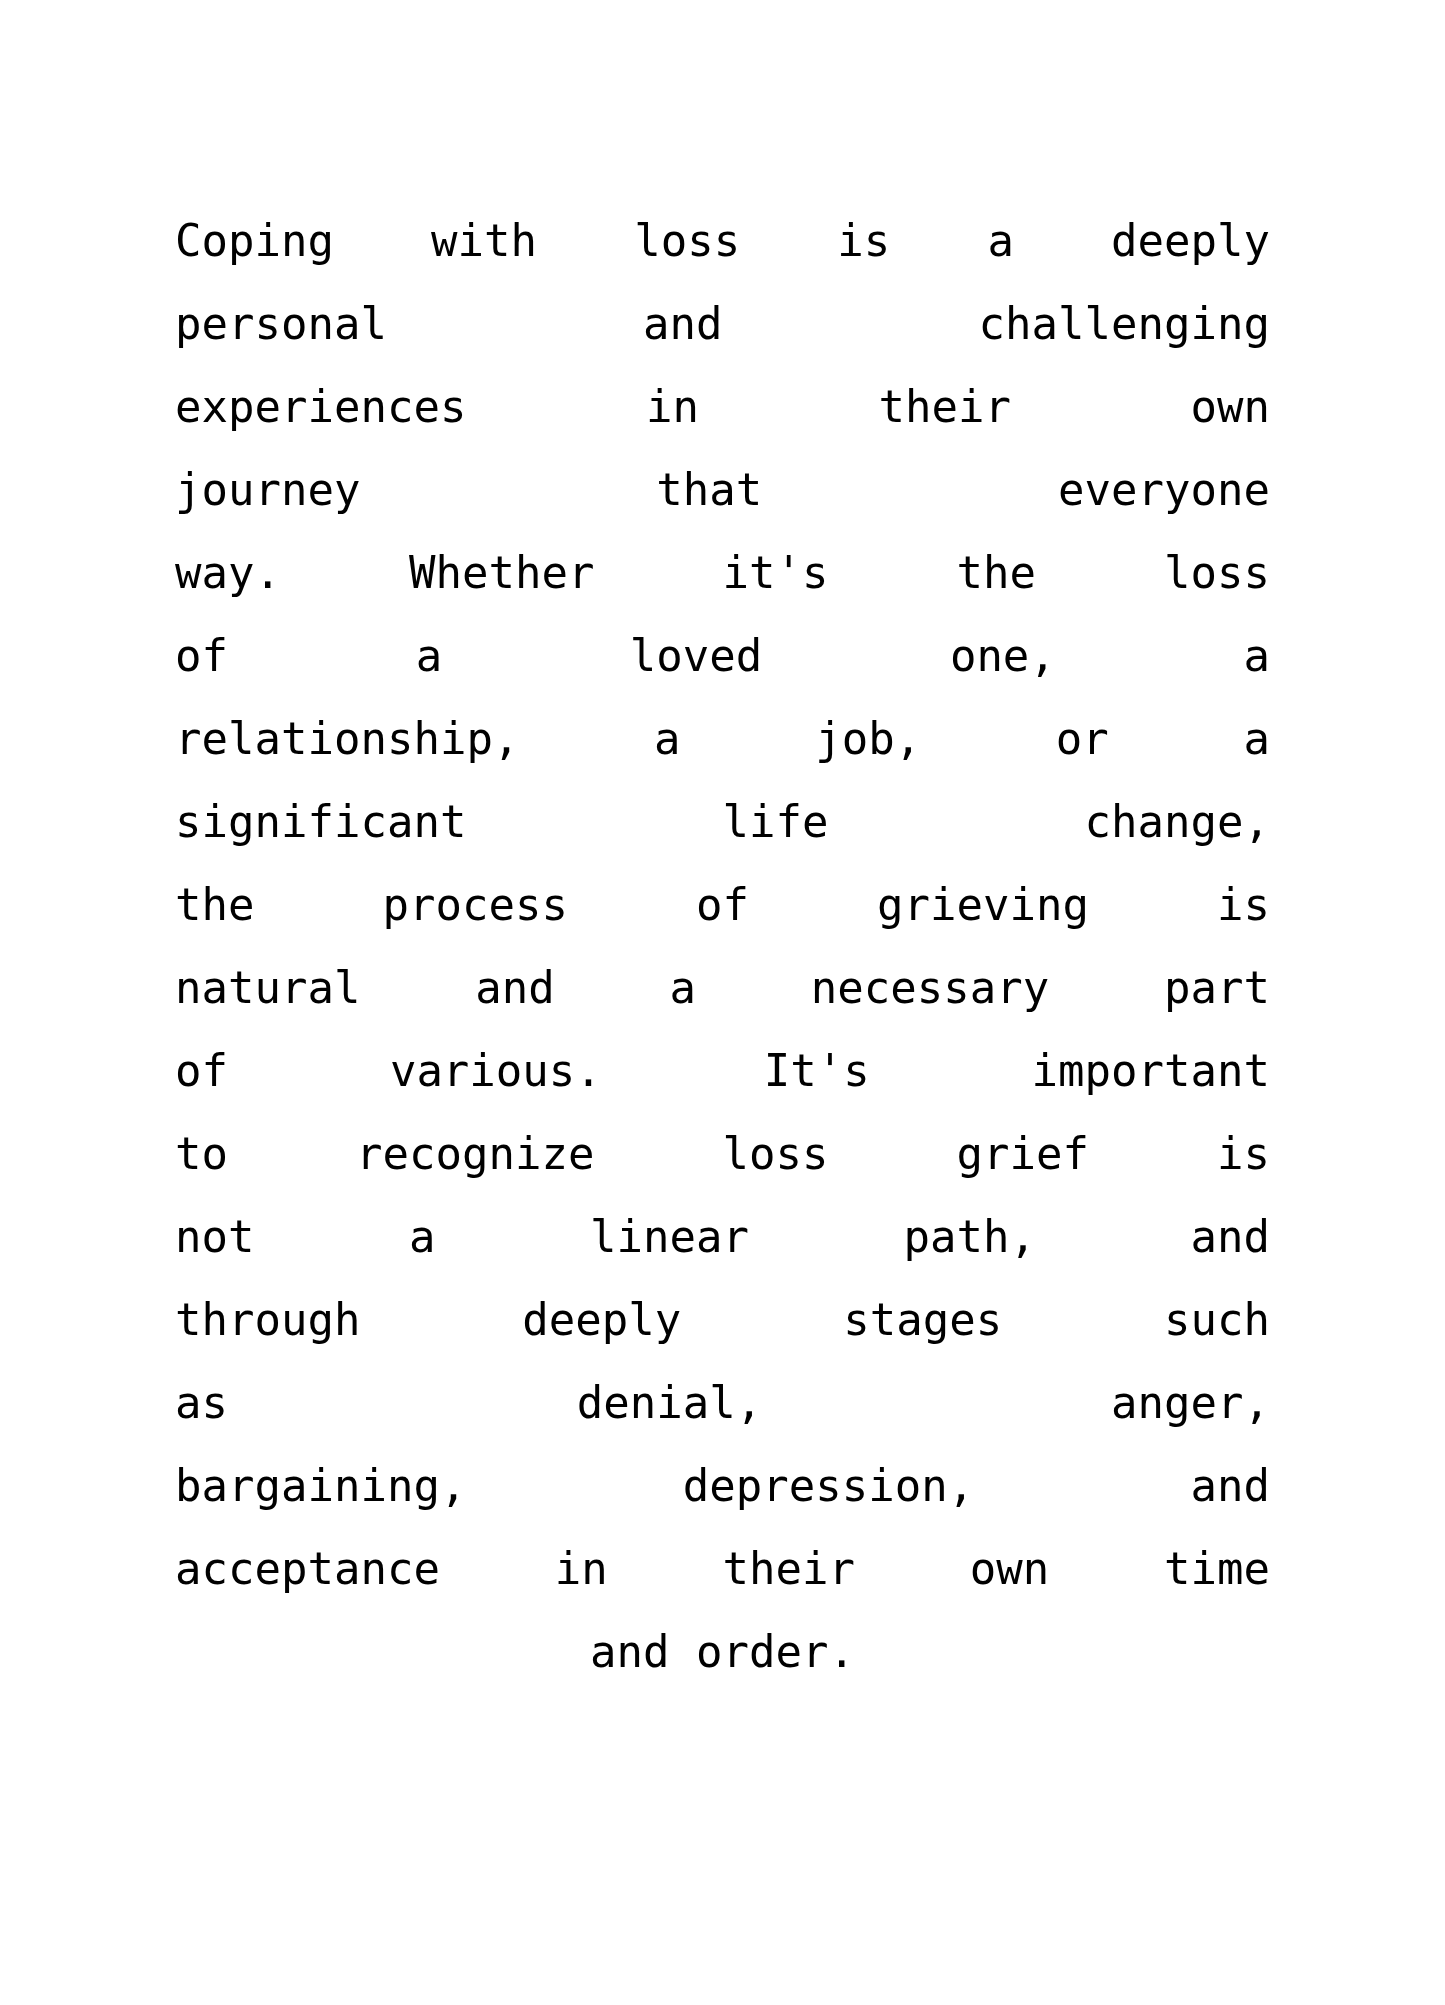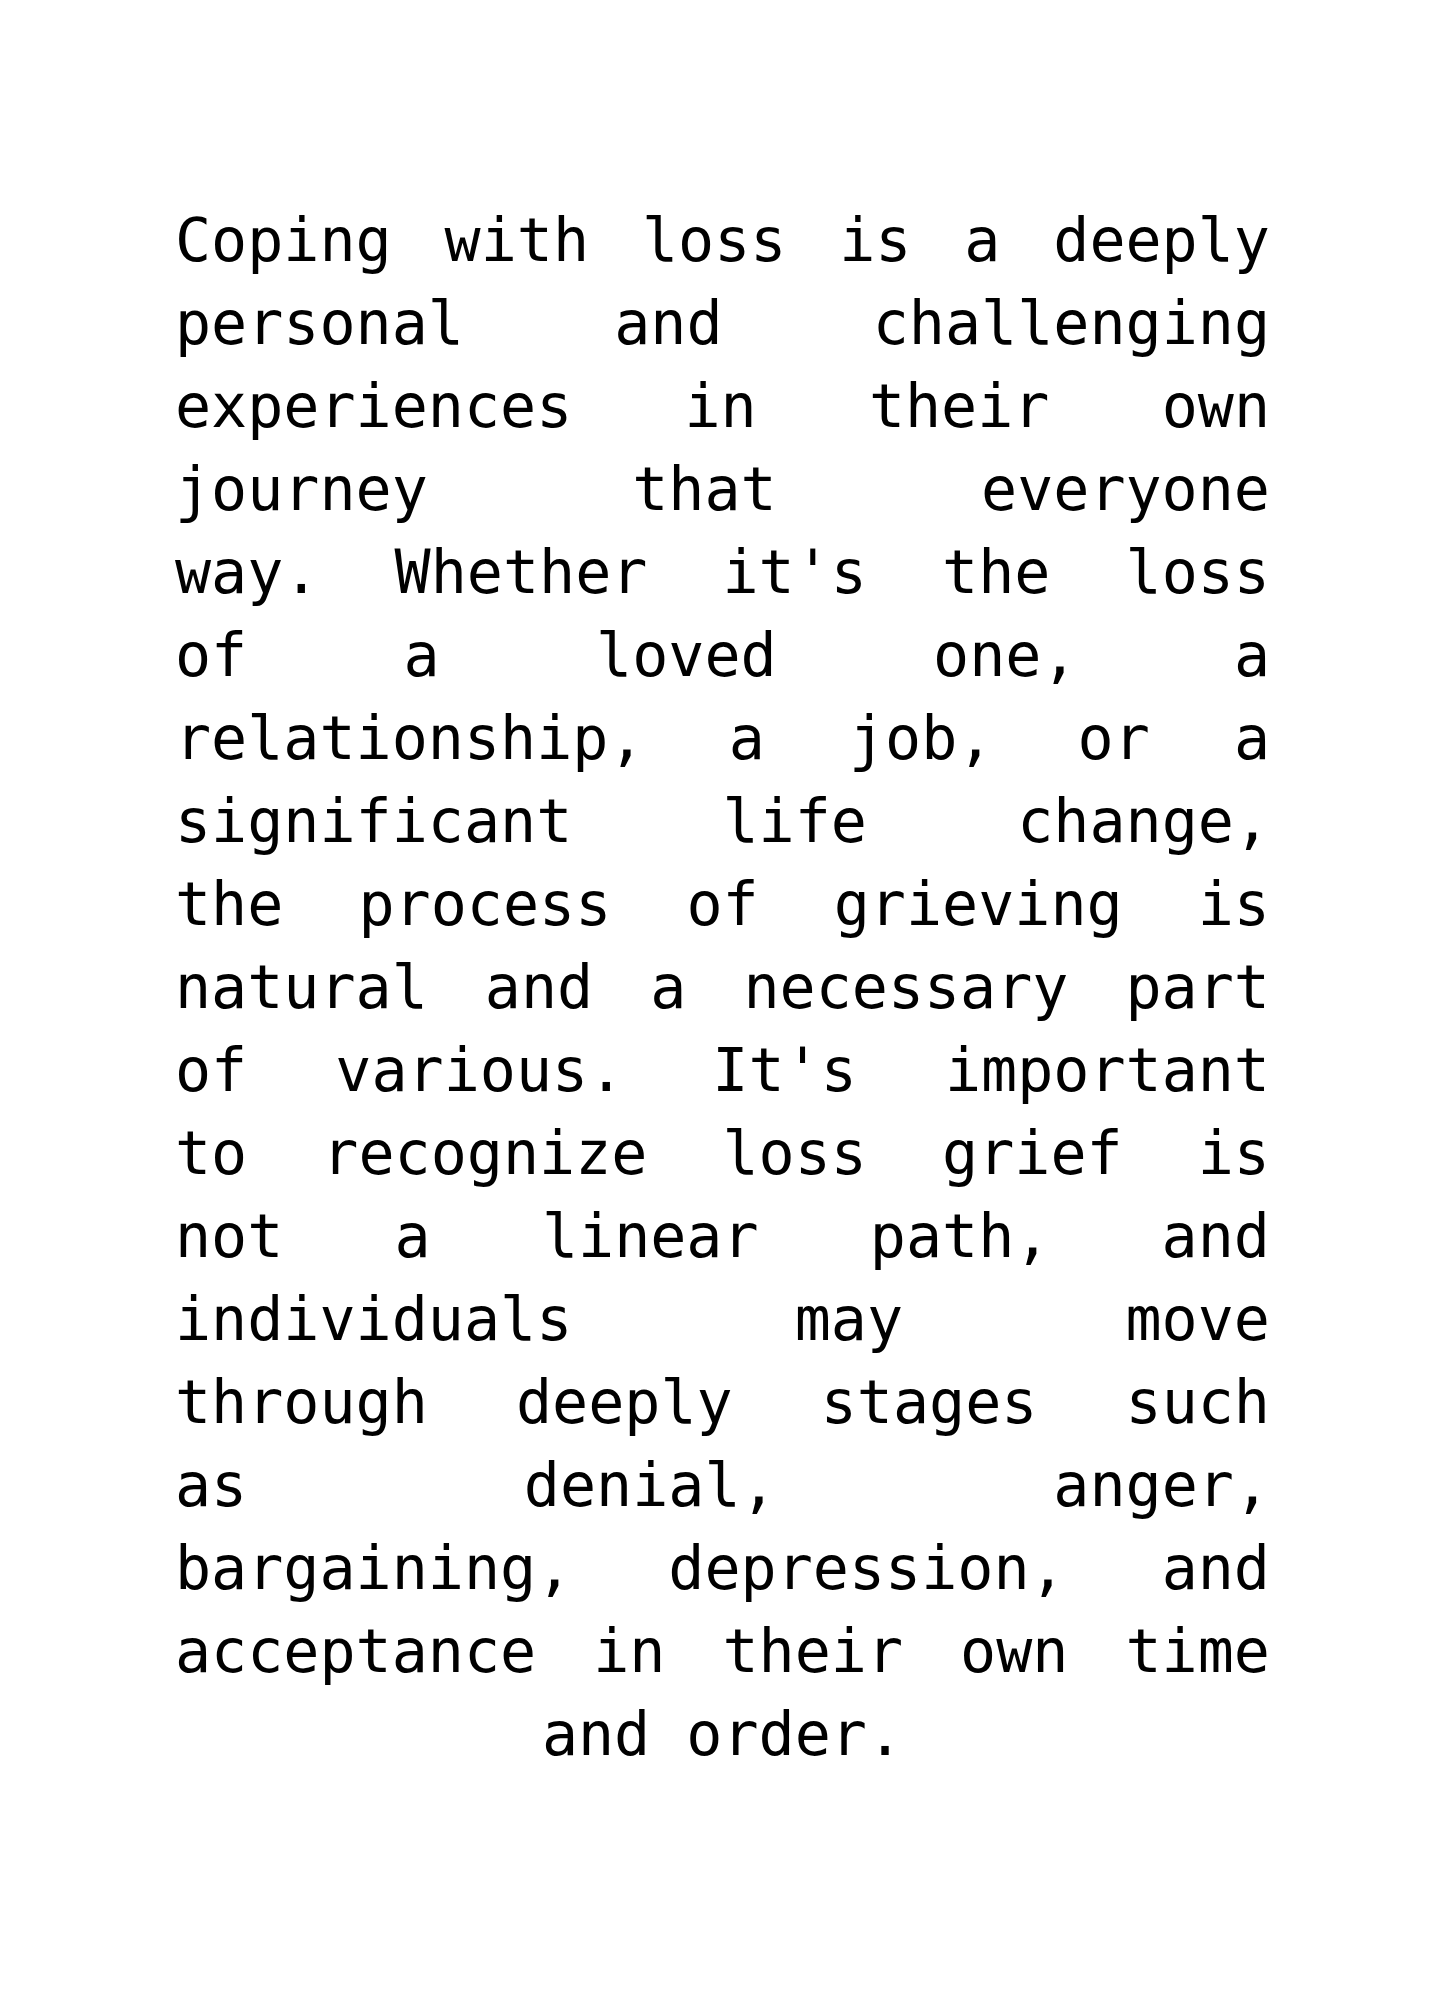--- a/index.html
+++ b/index.html
@@ -17,21 +17,21 @@
     position: absolute;
     inset: 0;
     background: #ffffff;
   }
   .text-block {
     position: absolute;
     left: 175px;
     top: 199px;
     width: 1095px;
     font-family: "DejaVu Sans Mono", monospace;
-    font-size: 60px;
+    font-size: 44px;
     line-height: 83px;
     color: #000000;
     letter-spacing: 0;
   }
   .text-line {
     text-align: justify;
     text-align-last: justify;
     white-space: normal;
   }
   .text-line.center-last {
@@ -50,20 +50,19 @@
     <div class="text-line">journey that everyone</div>
     <div class="text-line">way. Whether it's the loss</div>
     <div class="text-line">of a loved one, a</div>
     <div class="text-line">relationship, a job, or a</div>
     <div class="text-line">significant life change,</div>
     <div class="text-line">the process of grieving is</div>
     <div class="text-line">natural and a necessary part</div>
     <div class="text-line">of various. It's important</div>
     <div class="text-line">to recognize loss grief is</div>
     <div class="text-line">not a linear path, and</div>
-    <div class="text-line">individuals may move</div>
     <div class="text-line">through deeply stages such</div>
     <div class="text-line">as denial, anger,</div>
     <div class="text-line">bargaining, depression, and</div>
     <div class="text-line">acceptance in their own time</div>
     <div class="text-line center-last">and order.</div>
   </div>
 </div>
 
 </body></html>

